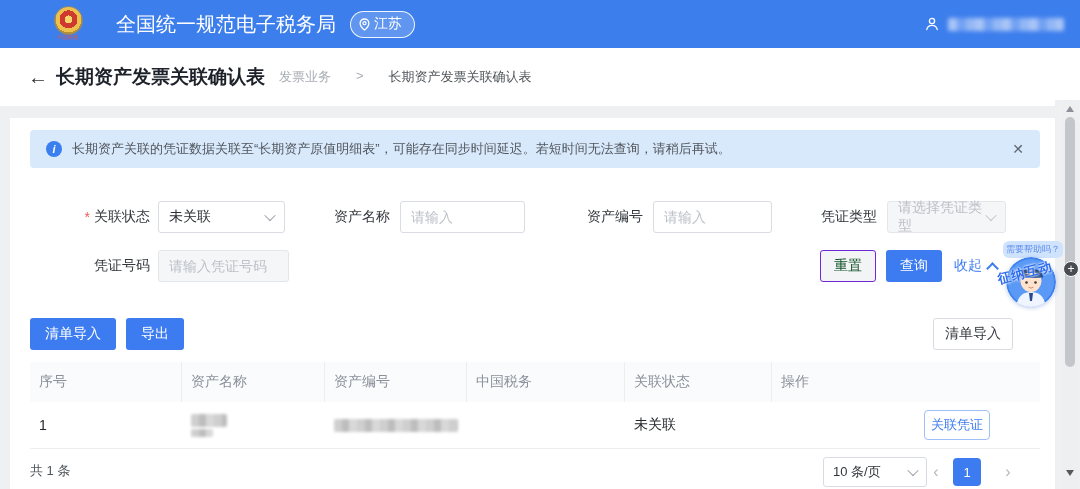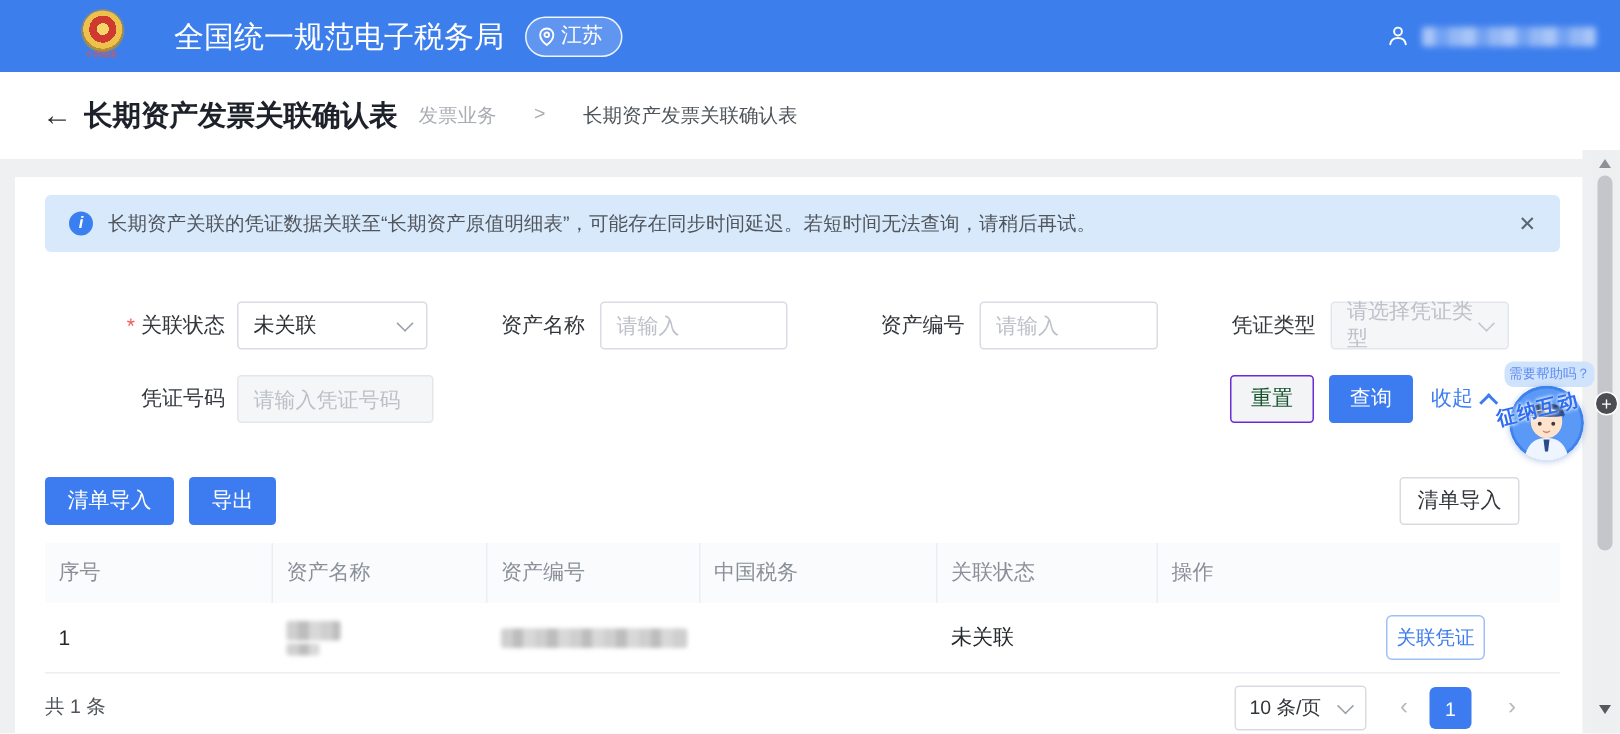--- a/index.html
+++ b/index.html
@@ -58,21 +58,21 @@
   .trow{position:absolute;left:20px;top:284px;width:1010px;height:46px;display:grid;grid-template-columns:152px 143px 142px 158px 147px 143px 1fr;border-bottom:1px solid #eceef1;font-size:14px;color:#24282d;}
   .trow .td{display:flex;align-items:center;padding:0 9px;box-sizing:border-box;}
   .redact{background:repeating-linear-gradient(90deg,#cfcfcf 0 8px,#bdbdbd 8px 15px,#d8d8d8 15px 23px);filter:blur(1.5px);border-radius:2px;}
   .r-name{width:36px;height:13px;}
   .r-name2{width:22px;height:8px;margin-top:2px;}
   .r-code{width:128px;height:13px;}
   .act-btn{width:66px;height:30px;border:1px solid #9fc0f6;color:#3d7cf0;background:#fff;border-radius:4px;font-size:13px;display:flex;align-items:center;justify-content:center;cursor:pointer;}
 
   
   .total{position:absolute;left:20px;top:344px;font-size:13px;color:#4e5459;}
-  .psize{position:absolute;left:813px;top:339px;width:88px;height:30px;border:1px solid #d8dce1;border-radius:3px;font-size:13px;color:#32363b;display:flex;align-items:center;padding:0 9px;box-sizing:border-box;cursor:pointer;background:#fff;gap:4px;}
+  .psize{position:absolute;left:813px;top:339px;width:104px;height:30px;border:1px solid #d8dce1;border-radius:3px;font-size:13px;color:#32363b;display:flex;align-items:center;padding:0 9px;box-sizing:border-box;cursor:pointer;background:#fff;gap:4px;}
   .pg-arrow{position:absolute;top:339px;width:26px;height:30px;display:flex;align-items:center;justify-content:center;color:#b4b8bf;font-size:16px;cursor:pointer;}
   .pg-cur{position:absolute;left:943px;top:340px;width:28px;height:28px;background:#3d7cf0;color:#fff;border-radius:4px;display:flex;align-items:center;justify-content:center;font-size:13px;cursor:pointer;}
 
   
   .gutter{position:absolute;left:1055px;top:100px;width:25px;height:389px;background:#eef0f2;}
   .sb-track{position:absolute;left:1062px;top:100px;width:16px;height:389px;background:#eeeff1;}
   .sb-up{position:absolute;left:1066px;top:106px;width:0;height:0;border-left:4px solid transparent;border-right:4px solid transparent;border-bottom:6px solid #8d9197;cursor:pointer;}
   .sb-thumb{position:absolute;left:1065px;top:117px;width:10px;height:250px;background:#c3c6cb;border-radius:5px;cursor:pointer;}
   .sb-down{position:absolute;left:1066px;top:470px;width:0;height:0;border-left:4px solid transparent;border-right:4px solid transparent;border-top:6px solid #55585c;cursor:pointer;}
 

